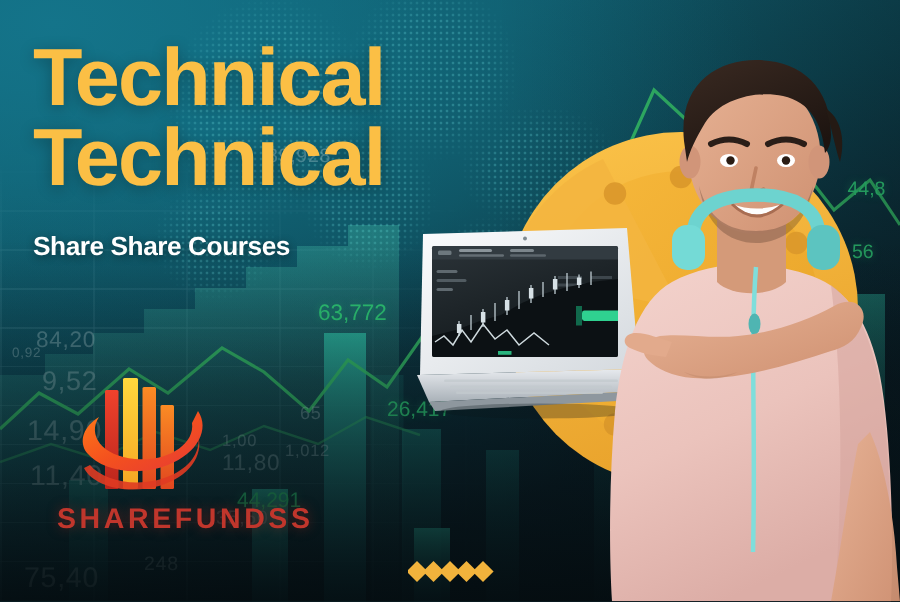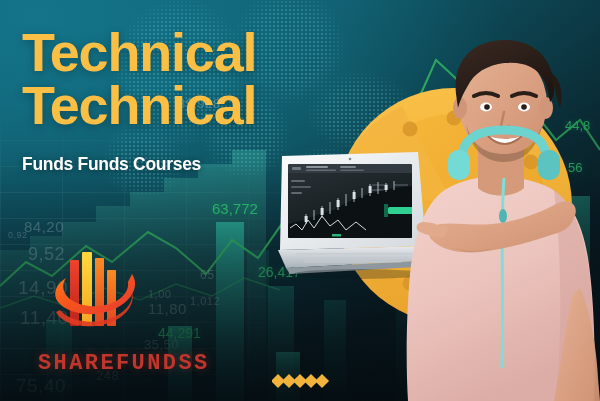--- a/index.html
+++ b/index.html
@@ -94,24 +94,23 @@
   #subtitle {
     margin-top:22px; font-size:17.5px; font-weight:bold;
     color:#ffffff; letter-spacing:-.3px;
     text-shadow:0 1px 6px rgba(0,0,0,.45);
   }
 
   
   #logo { position:absolute; left:38px; top:248px; width:120px; z-index:40; }
   #logomark { width:104px; height:88px; display:block; margin-left:6px; }
   #logotext {
-    margin-top:15px; font-size:22px; font-weight:bold;
+    margin-top:0; font-size:19px; font-weight:bold;
     letter-spacing:2.4px; color:#c0362c;
     text-shadow:0 0 8px rgba(160,40,30,.5);
-    font-family:Liberation Mono, monospace;
   }
 
   
   #zigzag { position:absolute; left:272px; top:372px; z-index:40; }
 
   
   #coin { position:absolute; left:332px; top:84px; z-index:10; }
 
   
   #laptop { position:absolute; left:276px; top:150px; z-index:30; }
@@ -382,21 +381,21 @@
       <rect x="28" y="111" width="98" height="1.6" rx=".8"></rect>
     </g>
     <ellipse cx="84" cy="124" rx="66" ry="5" fill="#0a1418" opacity=".28"></ellipse>
   </svg>
 
   <div id="textblock">
     <div id="title">
       <span class="ln">Technical</span>
       <span class="ln">Technical</span>
     </div>
-    <div id="subtitle">Funds Funds Courses</div>
+    <div id="subtitle">Share Share Courses</div>
   </div>
 
   <div id="logo">
     <svg id="logomark" viewBox="0 0 104 88">
       <defs>
         <linearGradient id="barR" x1="0" y1="0" x2="0" y2="1">
           <stop offset="0%" stop-color="#f0422c"></stop>
           <stop offset="100%" stop-color="#b9251c"></stop>
         </linearGradient>
         <linearGradient id="barY" x1="0" y1="0" x2="0" y2="1">

